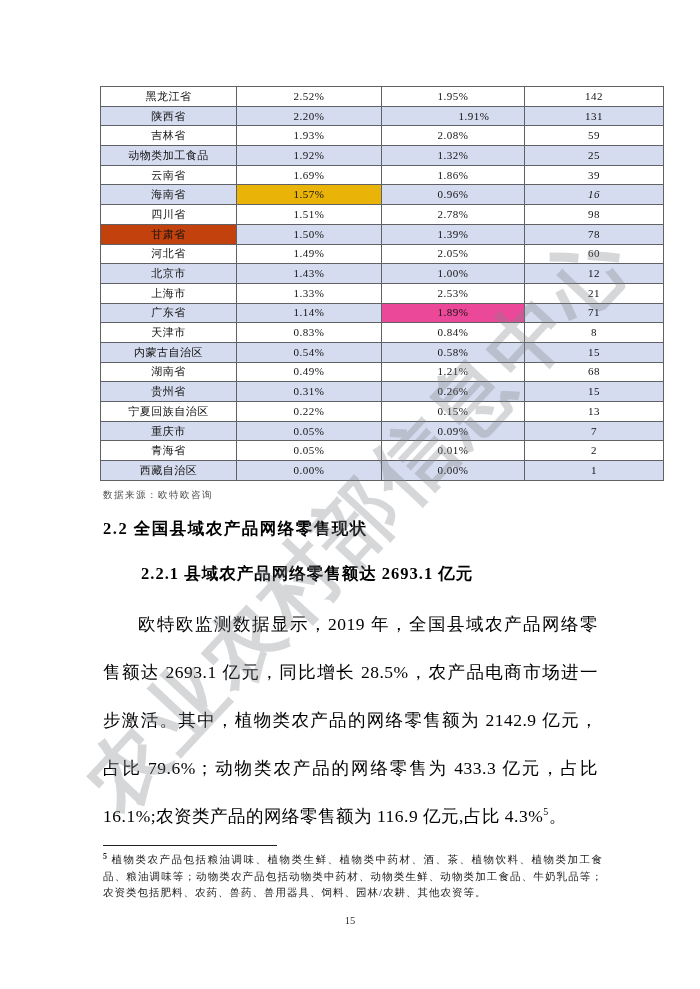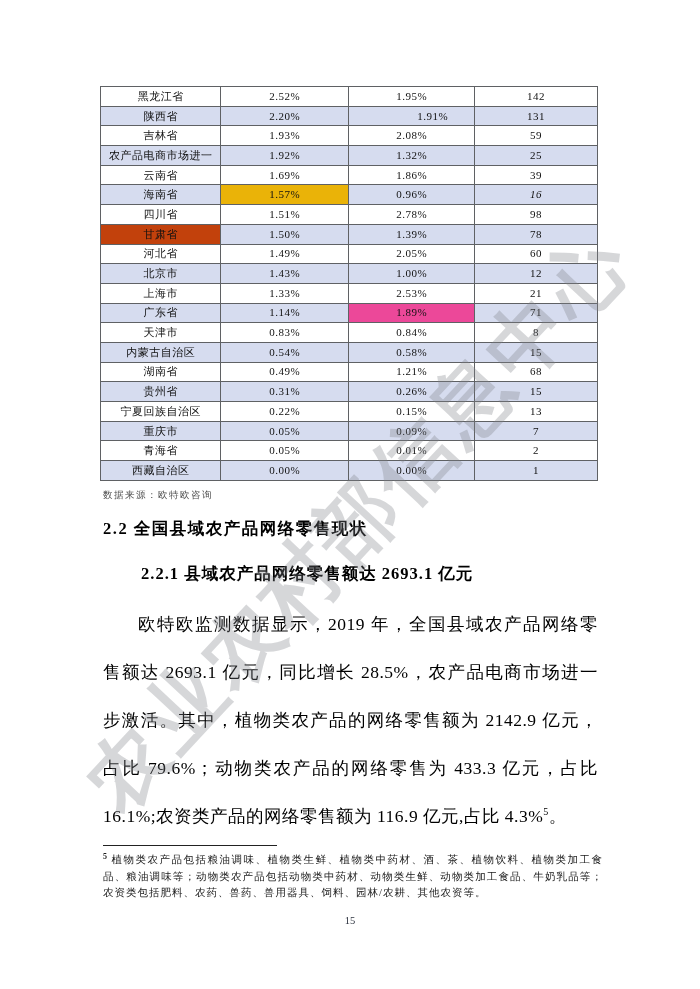--- a/index.html
+++ b/index.html
@@ -26,21 +26,21 @@
     color: rgba(128, 131, 138, 0.32);
     z-index: 10;
     pointer-events: none;
   }
 
   
   .table-wrap {
     position: absolute;
     left: 100px;
     top: 86px;
-    width: 498px;
+    width: 564px;
   }
   table.prov-table {
     width: 100%;
     border-collapse: collapse;
     table-layout: fixed;
   }
   table.prov-table td {
     border: 1px solid #5f6164;
     height: 19.7px;
     padding: 0 2px;
@@ -180,21 +180,21 @@
           <td style="background: rgb(214, 220, 239); padding-left: 44px;">1.91%</td>
           <td style="background: rgb(214, 220, 239);">131</td>
         </tr>
         <tr>
           <td>吉林省</td>
           <td>1.93%</td>
           <td>2.08%</td>
           <td>59</td>
         </tr>
         <tr>
-          <td style="background: rgb(214, 220, 239);">农产品电商市场进一</td>
+          <td style="background: rgb(214, 220, 239);">动物类加工食品</td>
           <td style="background: rgb(214, 220, 239);">1.92%</td>
           <td style="background: rgb(214, 220, 239);">1.32%</td>
           <td style="background: rgb(214, 220, 239);">25</td>
         </tr>
         <tr>
           <td>云南省</td>
           <td>1.69%</td>
           <td>1.86%</td>
           <td>39</td>
         </tr>

